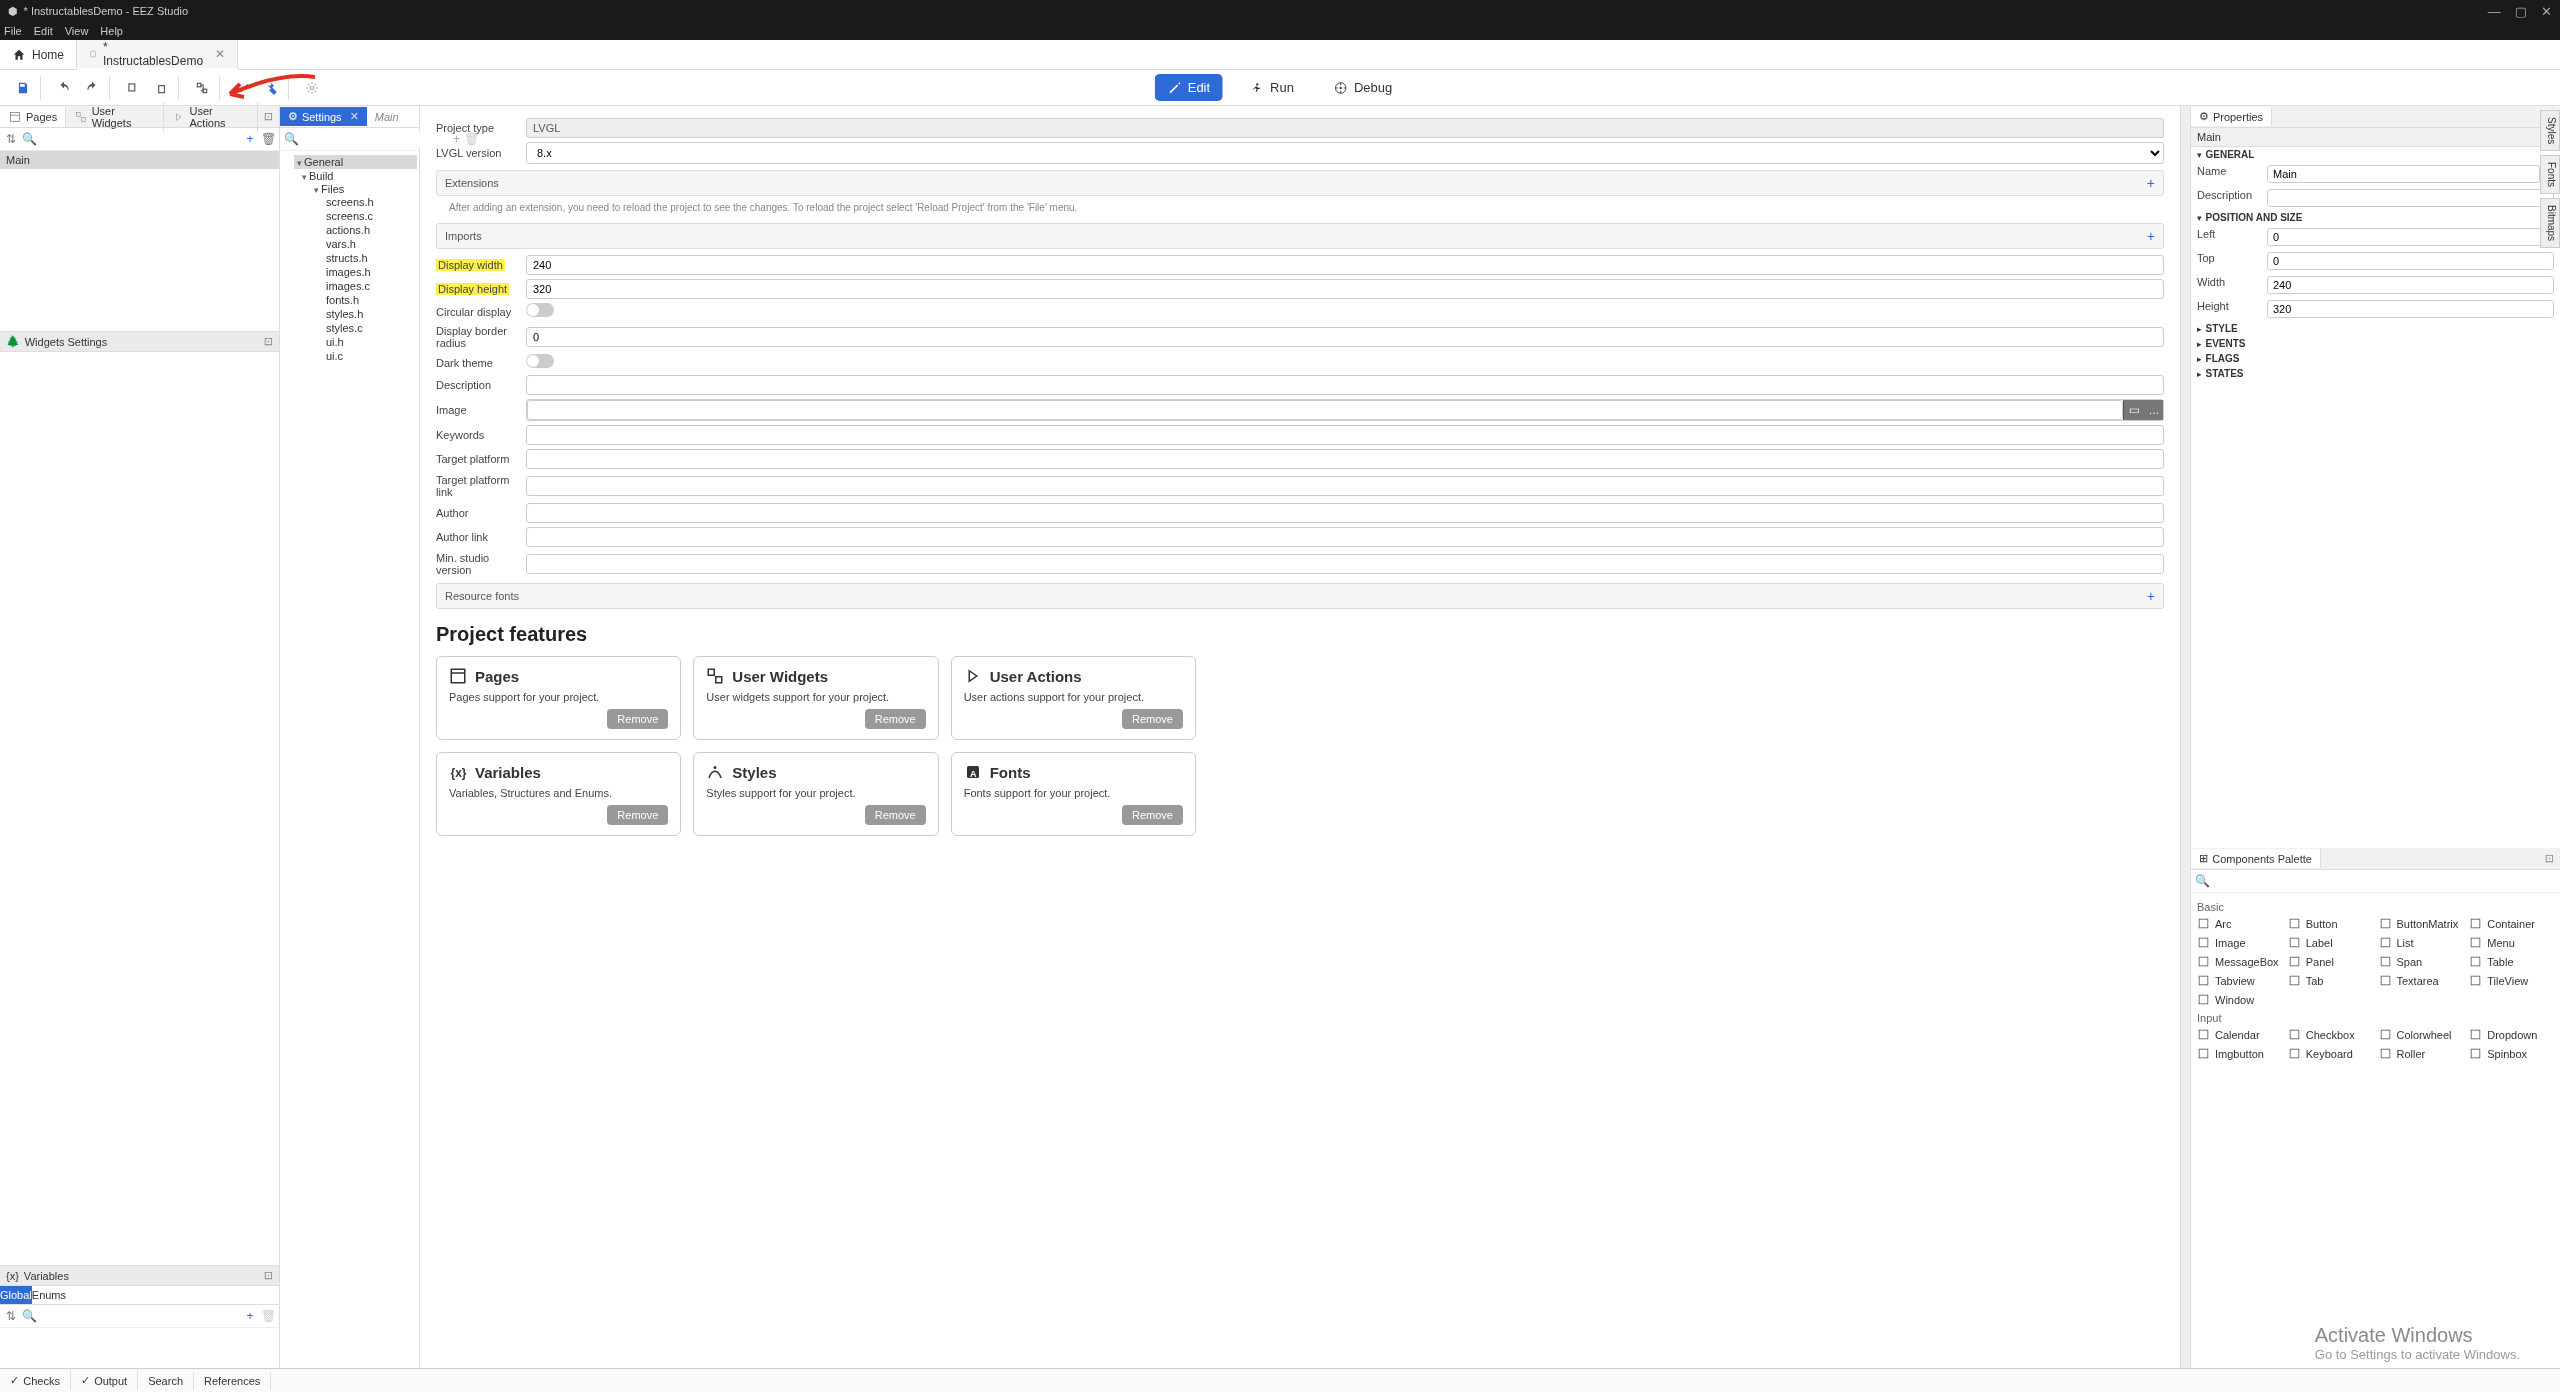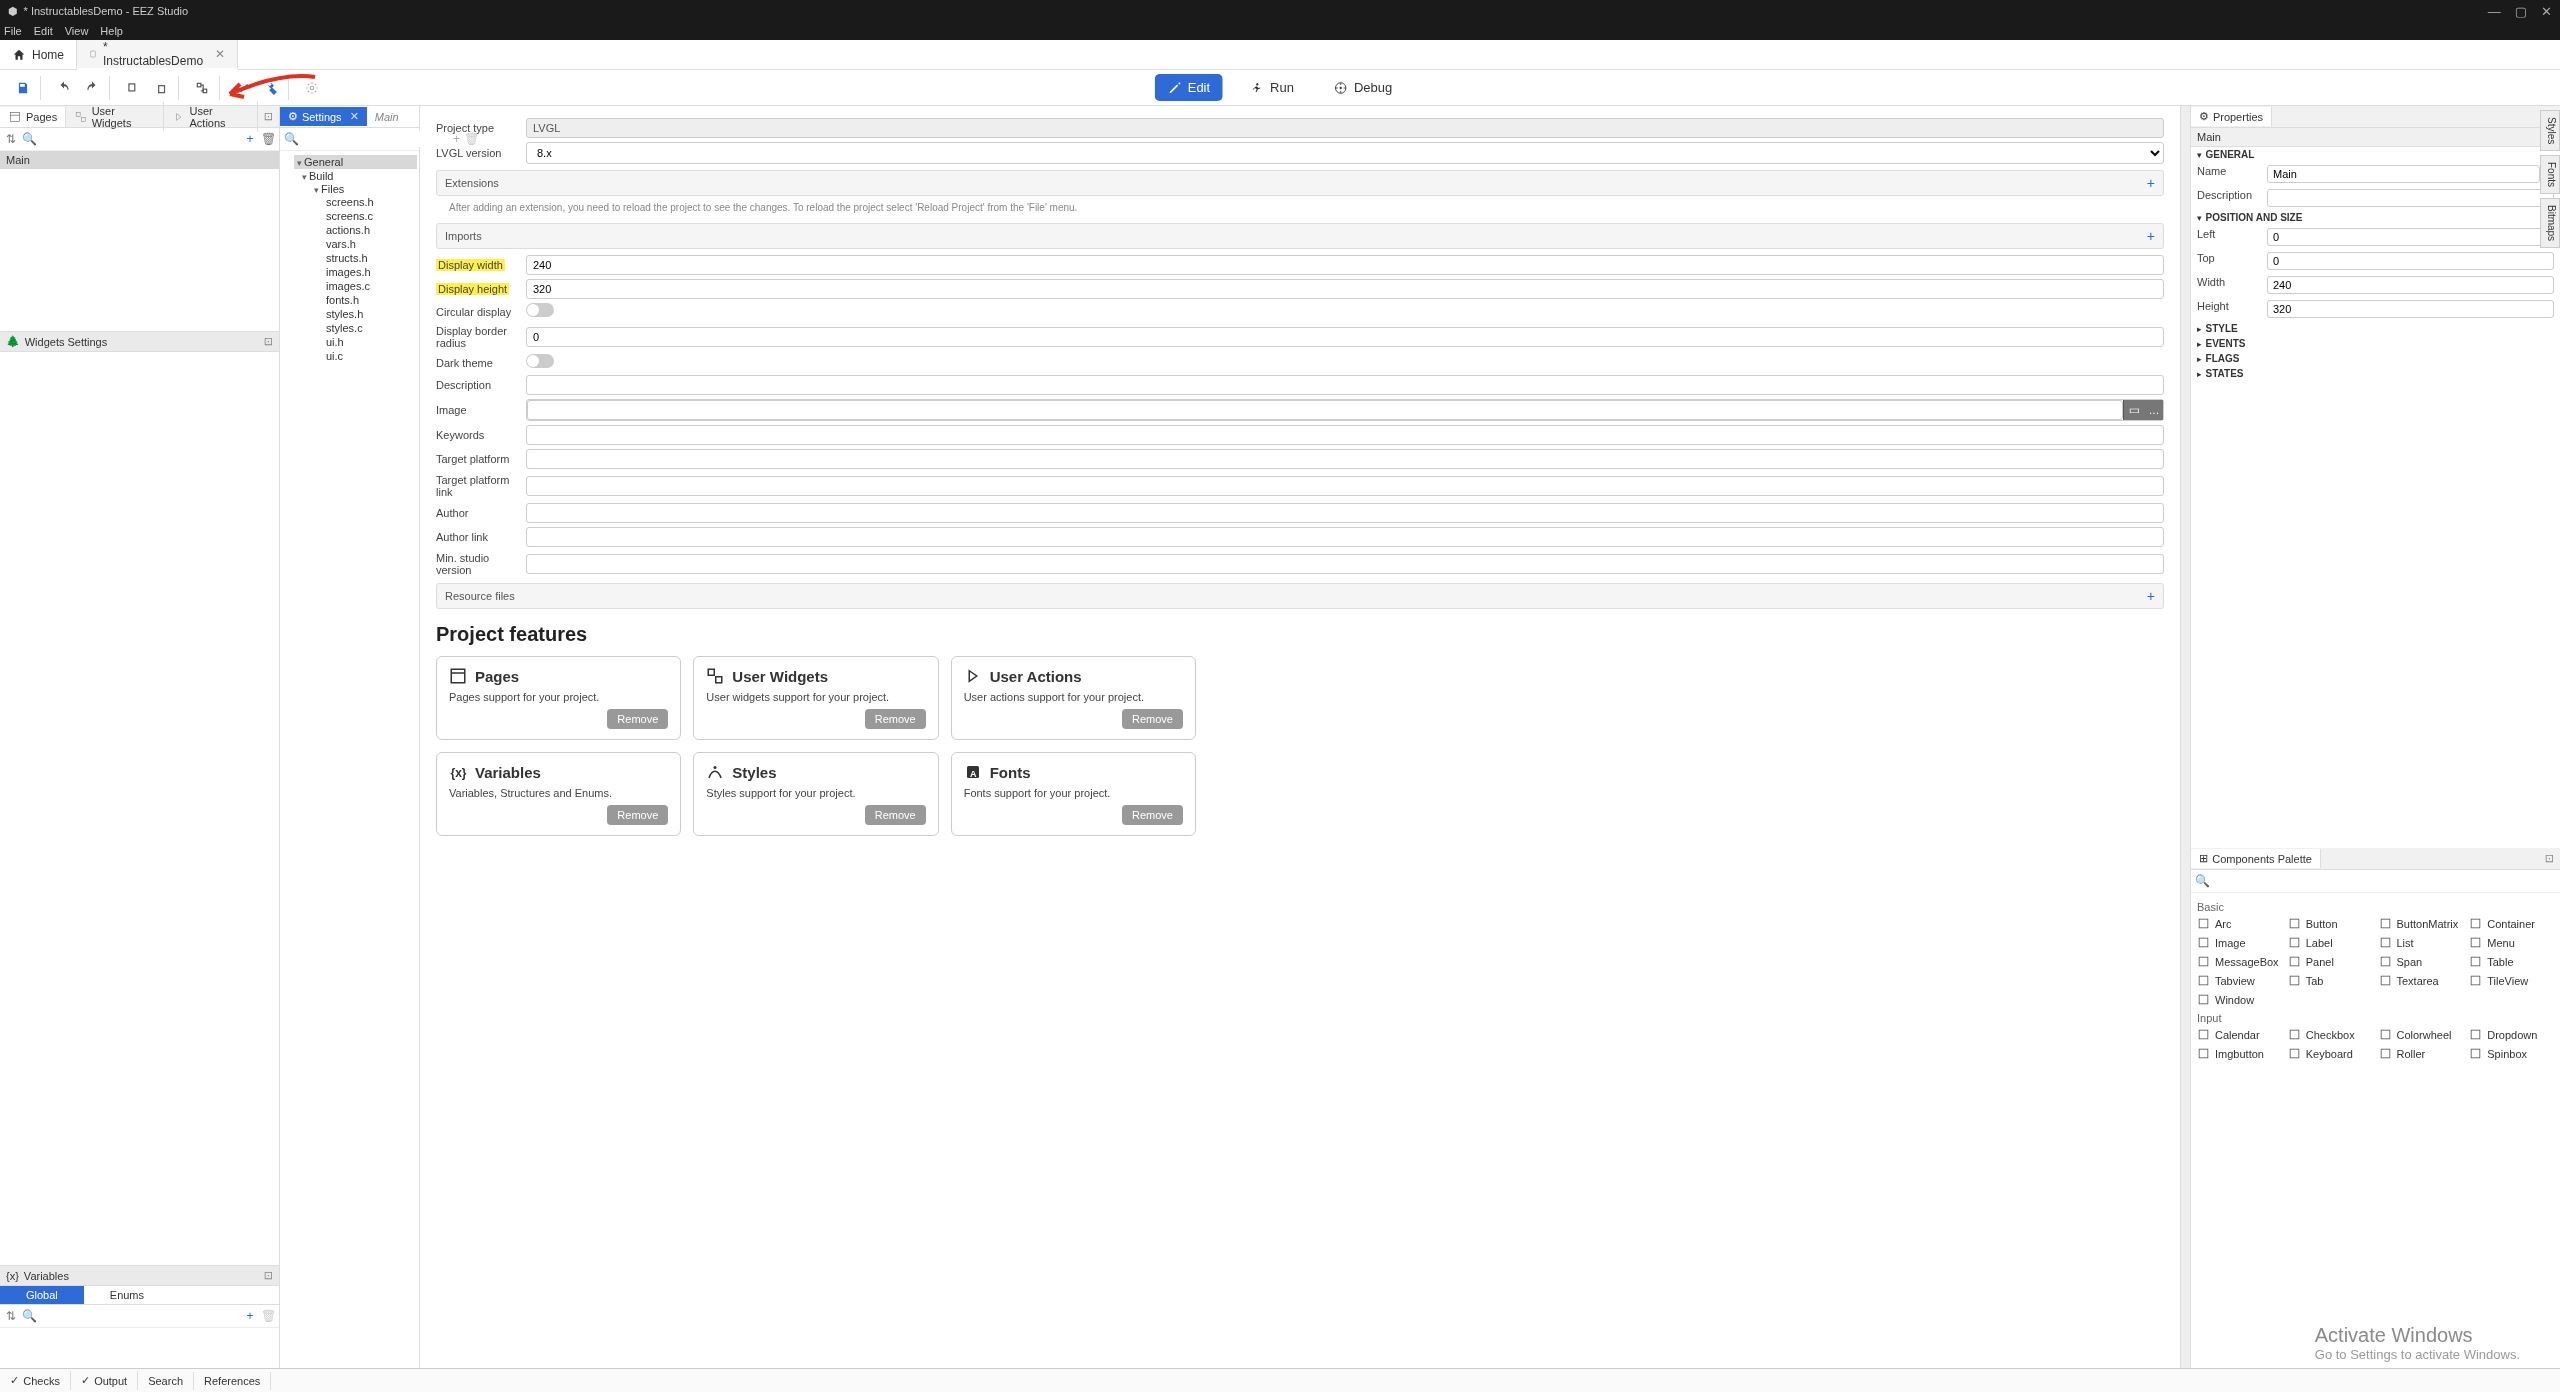--- a/index.html
+++ b/index.html
@@ -32,21 +32,21 @@
 .panelheader .dock { margin-left:auto; padding:0 6px; color:#888;}
 .searchrow { display:flex; align-items:center; gap:4px; padding:3px 4px; border-bottom:1px solid #eee;}
 .searchrow input { flex:1; border:none; outline:none; font-size:11px; padding:2px;}
 .searchrow .sortbtn,.searchrow .addbtn,.searchrow .delbtn { width:14px; text-align:center; color:#777; font-size:12px;}
 .listarea { flex:1; overflow:auto; }
 .listarea .page-item { background:#d8d8d8; padding:3px 6px; font-size:11px;}
 .subpanel-title { background:#eaeaea; padding:3px 6px; font-size:11px; display:flex; align-items:center; gap:5px; border-top:1px solid #ddd; border-bottom:1px solid #ddd;}
 .subpanel-title .dock { margin-left:auto; color:#888;}
 .subpanel-body { flex:1; overflow:auto; }
 .vars-tabs { display:flex; font-size:11px; border-bottom:1px solid #ddd;}
-.vars-tabs .vt { padding:3px 26px; }
+.vars-tabs .vt { padding:3px 0; }
 .vars-tabs .vt.active { background:#2e6bd6; color:#fff;}
 
 .midcol { flex:1; display:flex; }
 .treecol { width:140px; border-right:1px solid #ddd; display:flex; flex-direction:column;}
 .tree-tabs { display:flex; height:22px; border-bottom:1px solid #ddd; align-items:center;}
 .tree-tabs .tt { font-size:11px; padding:3px 8px; display:flex; align-items:center; gap:4px;}
 .tree-tabs .tt.settings { background:#2e6bd6; color:#fff;}
 .tree-tabs .tt .x { margin-left:4px; font-size:11px; opacity:.8;}
 .tree { padding:4px 2px; font-size:11px; }
 .tree ul { list-style:none; padding-left:12px;}
@@ -424,21 +424,21 @@
               <td>Author link</td>
             <td><input type="text" style=""></td>
             </tr>
         <tr>
               <td>Min. studio version</td>
             <td><input type="text" style=""></td>
             </tr>
       </tbody>
         </table>
       <div class="sectionbar">
-        <span>Resource files</span>
+        <span>Resource fonts</span>
         <span class="plus">+</span>
       </div>
 
       <div class="features-title">Project features</div>
       <div class="features-grid" id="features-grid">
           <div class="feature-card">
             <div class="fh">
               <svg viewBox="0 0 24 24">
                 <rect x="3" y="3" width="18" height="18" fill="none" stroke="#333" stroke-width="2"></rect>
                 <path d="M3 8h18" stroke="#333" stroke-width="2"></path>

